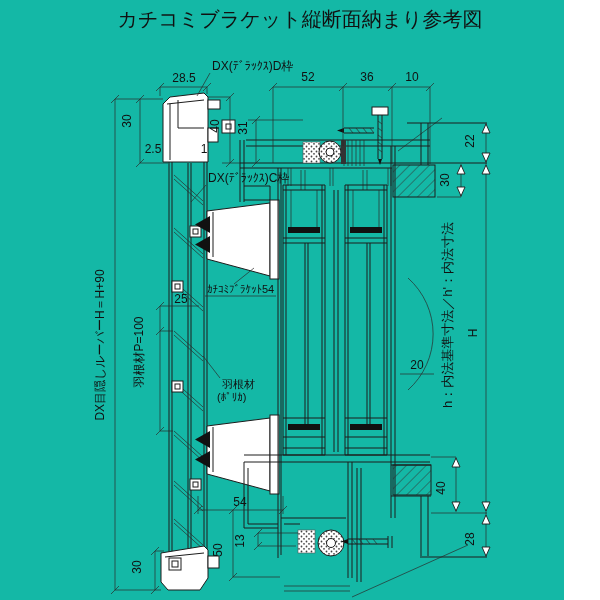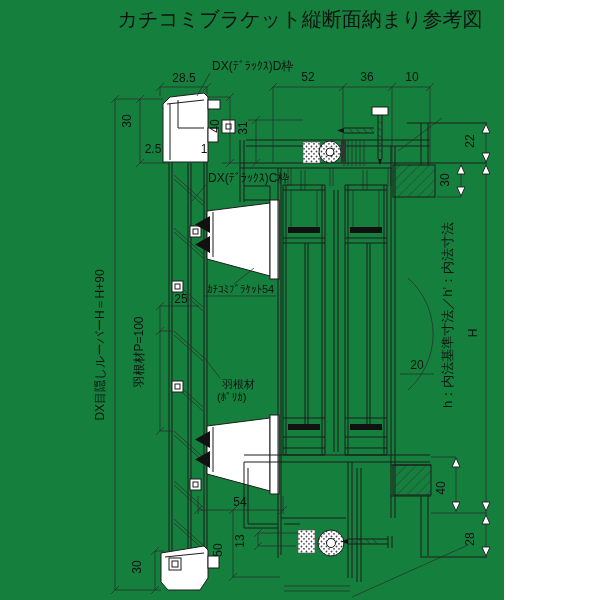--- a/index.html
+++ b/index.html
@@ -1,16 +1,16 @@
 <!DOCTYPE html>
 <html><head>
 <meta charset="utf-8">
 <style>
   html,body{margin:0;padding:0;background:#fff;}
-  .stage{width:504px;height:600px;position:relative;background:#15803d;overflow:hidden;}
+  .stage{width:564px;height:600px;position:relative;background:#14b8a6;overflow:hidden;}
   svg{display:block;}
   .ln{stroke:#1c1c1c;stroke-width:1;fill:none;}
   .thn{stroke:#2a2a2a;stroke-width:0.7;fill:none;}
   .fw{fill:#fff;stroke:#1c1c1c;stroke-width:1;}
   .fb{fill:#111;stroke:none;}
   .arw{fill:#fff;stroke:#1c1c1c;stroke-width:0.9;}
   text{font-family:"Liberation Sans","DejaVu Sans",sans-serif;fill:#111;}
   .t20{font-size:20px;}
   .t12{font-size:12px;}
   .t11{font-size:11px;}

